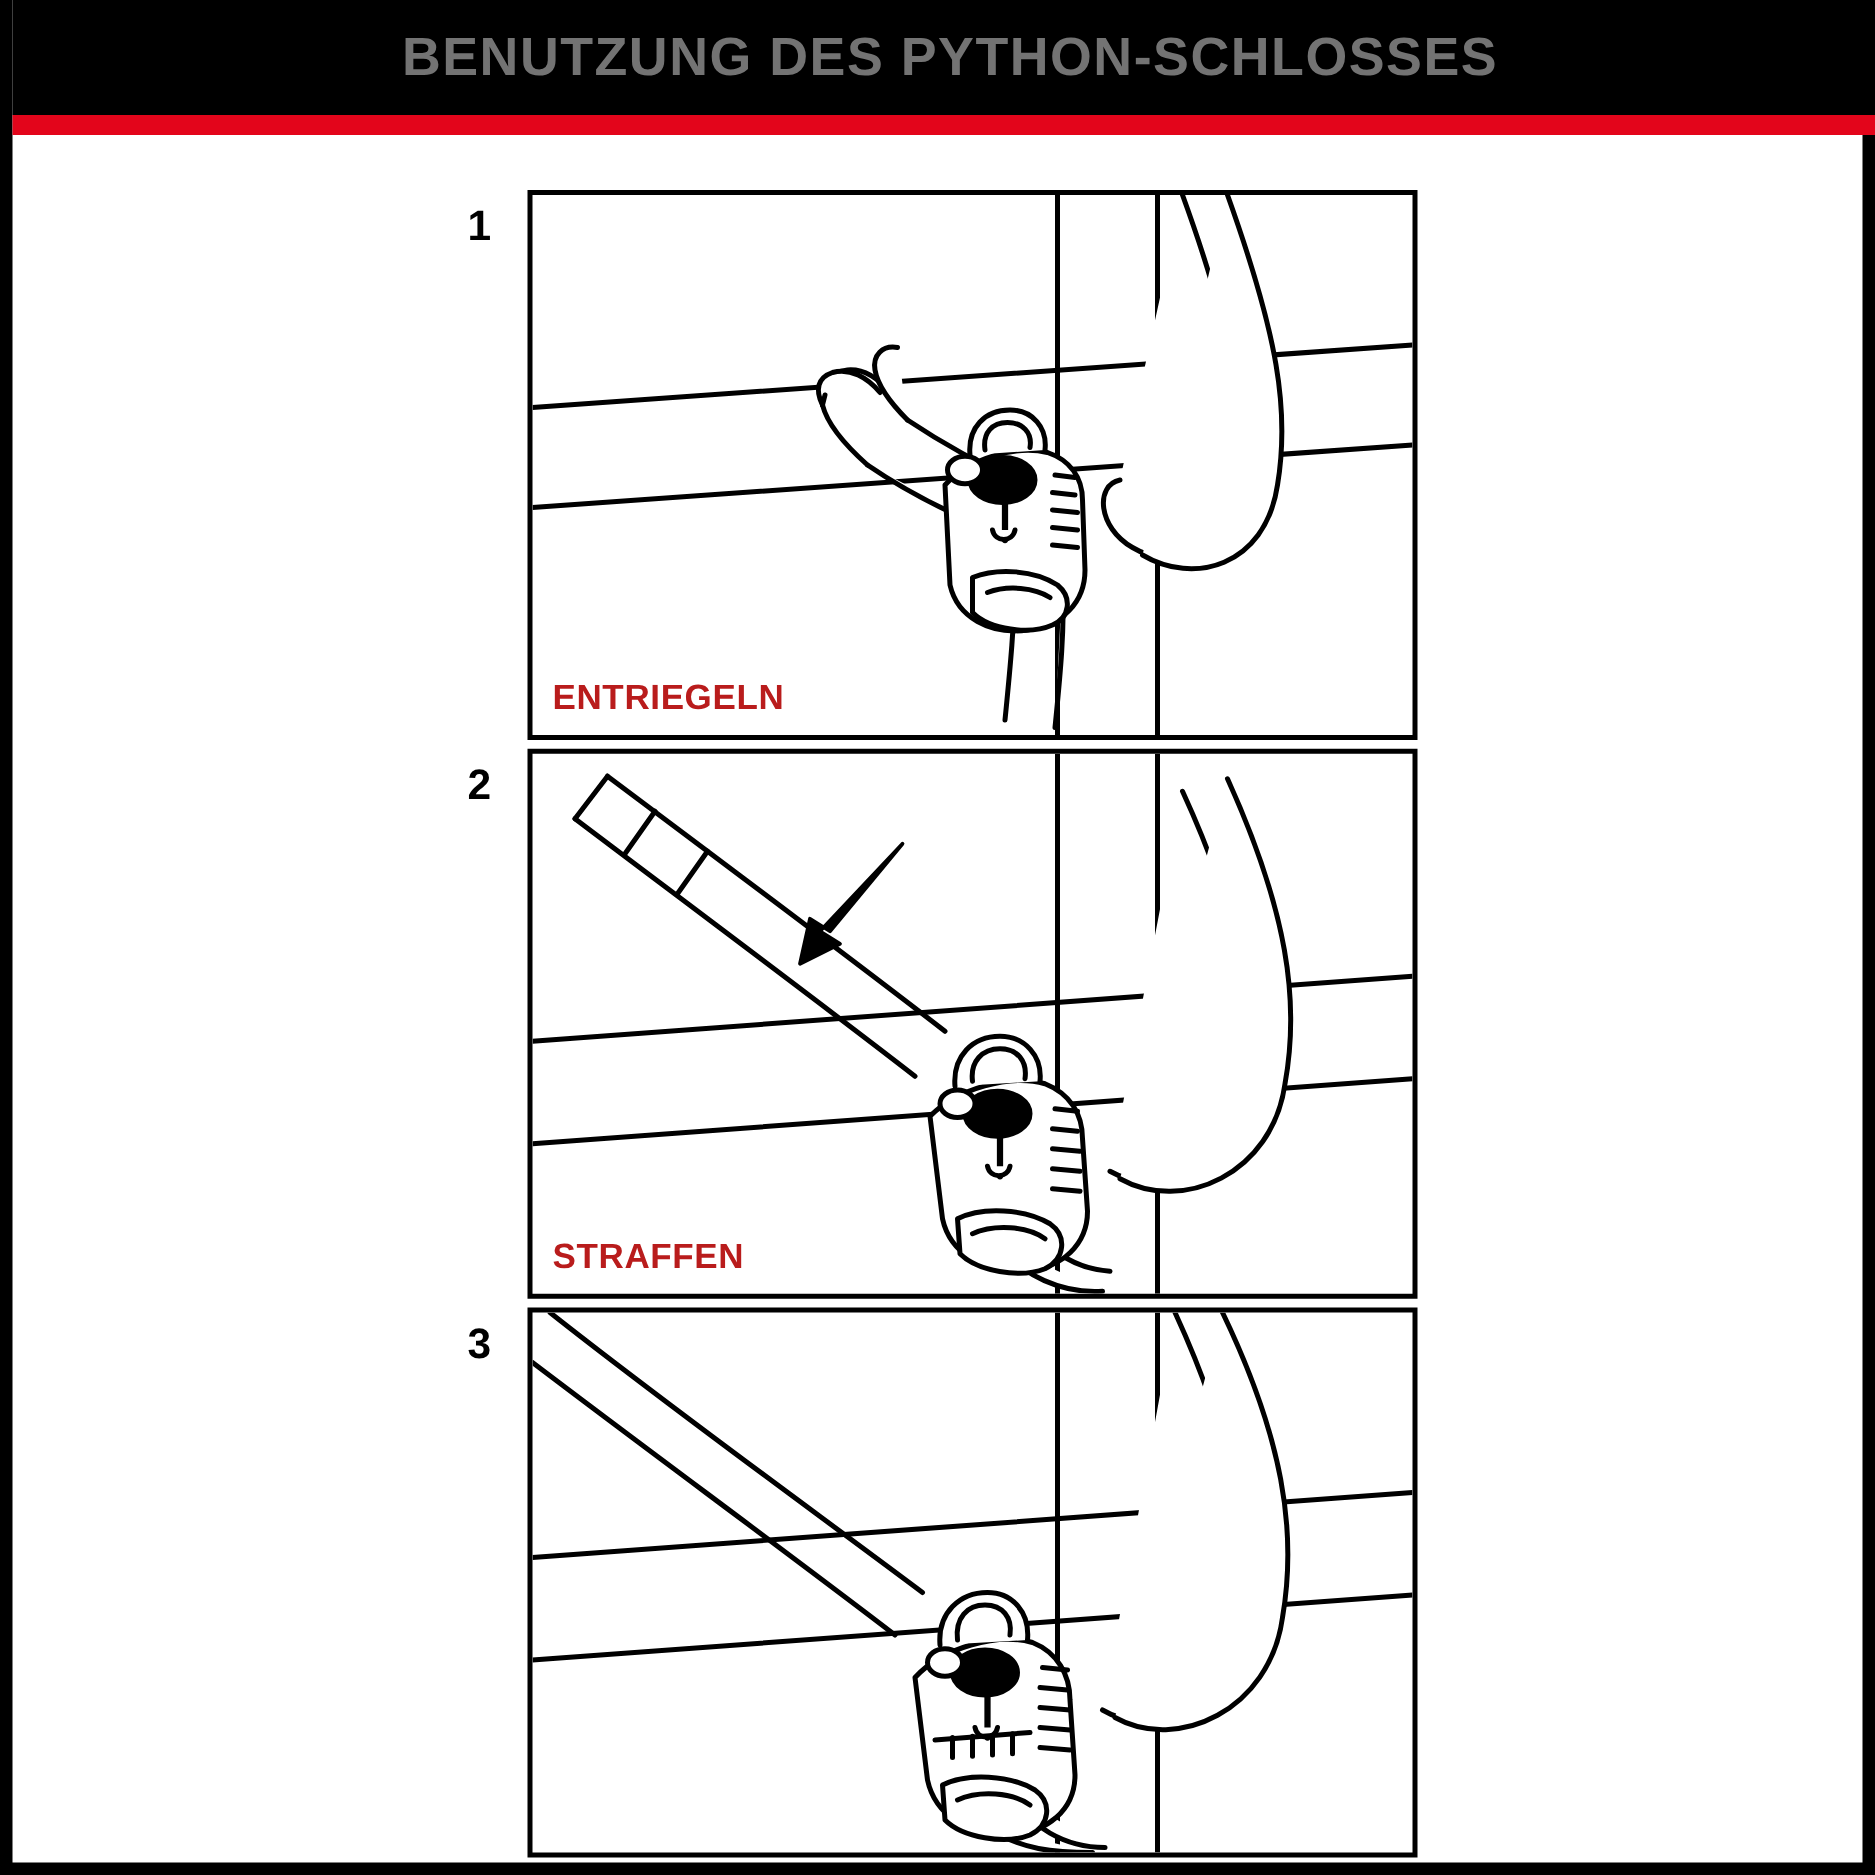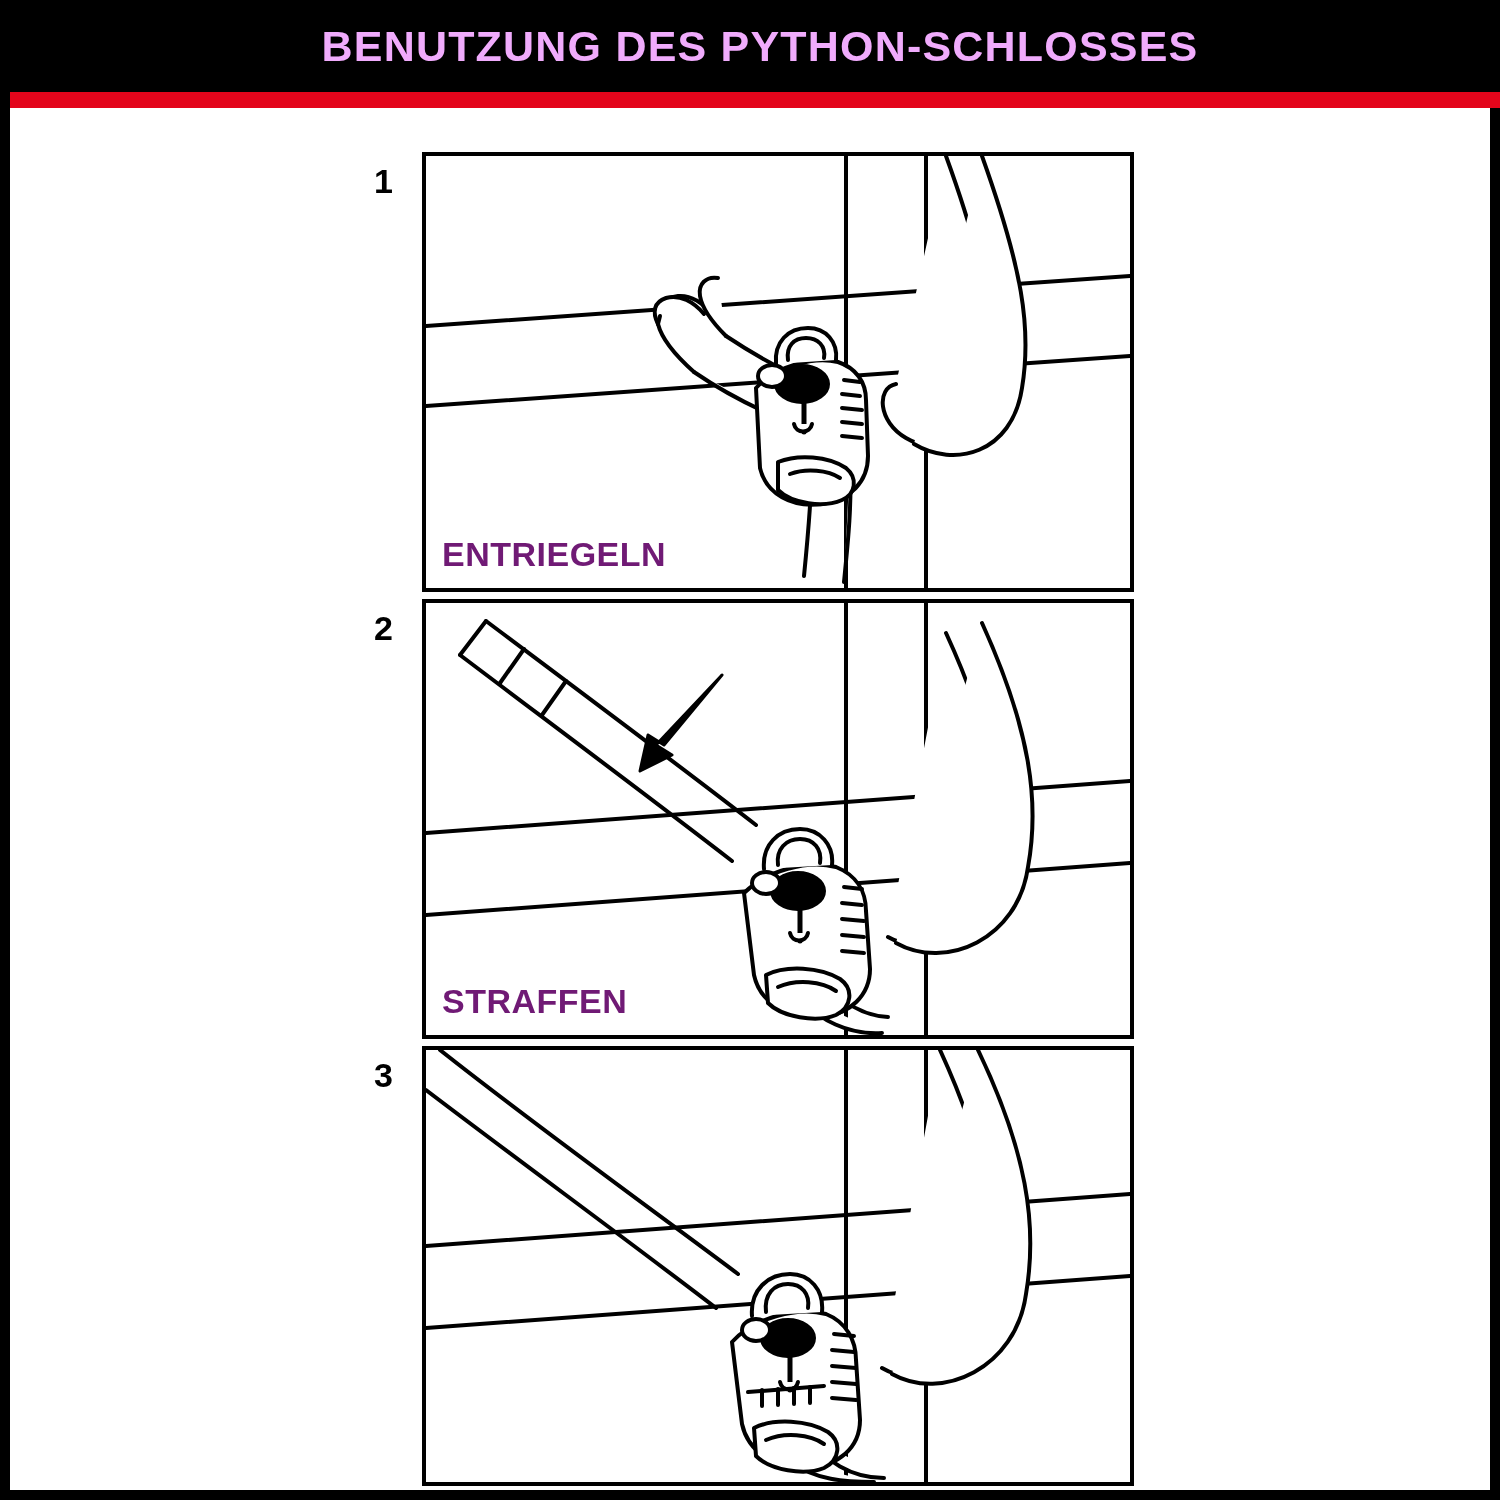--- a/index.html
+++ b/index.html
@@ -30,21 +30,21 @@
     top: 0;
     left: 0;
     width: 1500px;
     height: 92px;
     background: #000000;
     display: flex;
     align-items: center;
     justify-content: center;
   }
   .header-title {
-    color: #f0abfc;
+    color: #737373;
     font-size: 43px;
     font-weight: bold;
     letter-spacing: 1.2px;
     text-align: center;
     font-family: "Liberation Sans", sans-serif;
   }
   .header-accent {
     position: absolute;
     top: 92px;
     left: 0;
@@ -85,23 +85,23 @@
   }
   .panel svg {
     position: absolute;
     left: 0;
     top: 0;
   }
   .panel-caption {
     position: absolute;
     left: 16px;
     bottom: 14px;
-    font-size: 34px;
+    font-size: 28px;
     font-weight: bold;
-    color: #701a75;
+    color: #b91c1c;
     letter-spacing: 0.5px;
     background: transparent;
   }
 </style>
 </head>
 <body>
 
 <div class="page">
 
   <div class="header-bar">

